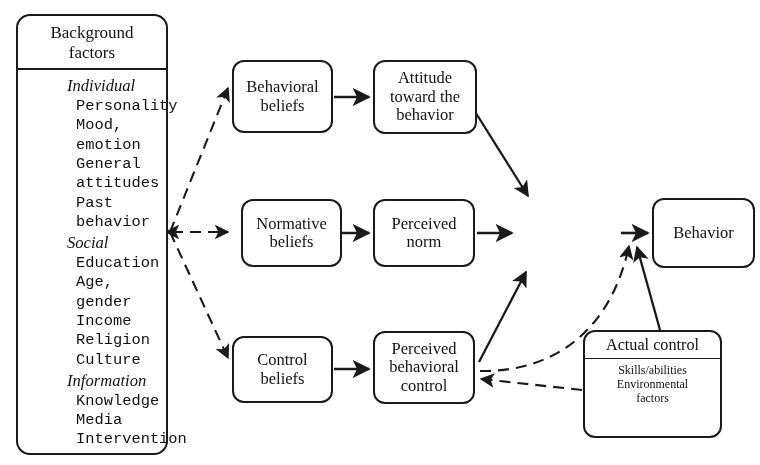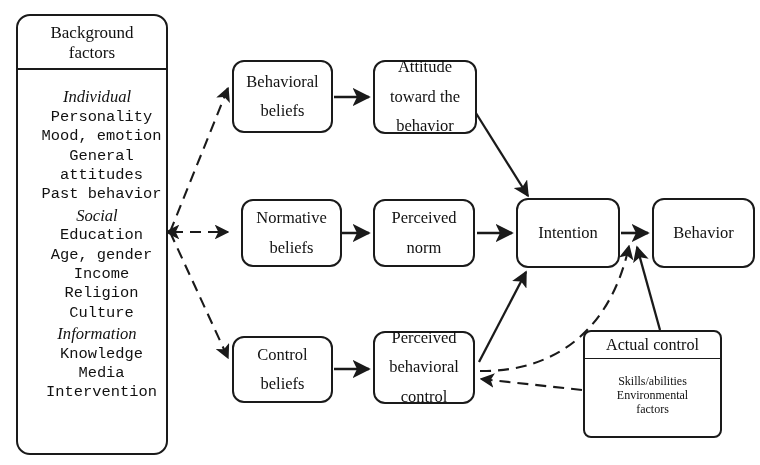--- a/index.html
+++ b/index.html
@@ -31,21 +31,20 @@
     border: 2px solid #1a1a1a;
     border-radius: 12px;
     background: #ffffff;
     display: flex;
     flex-direction: column;
     align-items: center;
     justify-content: center;
     text-align: center;
     line-height: 1.12;
     z-index: 2;
-    gap: 11px;
   }
   .node span { display: block; }
 
   
   #bg-factors {
     left: 16px;
     top: 14px;
     width: 152px;
     height: 441px;
     border-radius: 14px;
@@ -55,23 +54,24 @@
   }
   #bg-factors .panel-head {
     font-size: 17px;
     text-align: center;
     padding: 7px 4px 6px 4px;
     border-bottom: 2px solid #1a1a1a;
     line-height: 1.15;
   }
   #bg-factors .panel-body {
     padding: 5px 0 6px 10px;
-    text-align: center;
+    text-align: left;
     font-size: 15.4px;
     line-height: 1.255;
+    margin-left: 39px;
   }
   .grp-title {
     font-style: italic;
     font-size: 16.6px;
     margin-top: 1px;
   }
   .grp-item {
     padding-left: 9px;
     font-family: Liberation Mono, monospace;
   }
@@ -81,21 +81,21 @@
   #n-attitude           { left: 373px; top: 60px;  width: 104px; height: 74px; font-size: 16.5px; }
   #n-normative-beliefs  { left: 241px; top: 199px; width: 101px; height: 68px; font-size: 16.5px; }
   #n-perceived-norm     { left: 373px; top: 199px; width: 102px; height: 68px; font-size: 16.5px; }
   #n-control-beliefs    { left: 232px; top: 336px; width: 101px; height: 67px; font-size: 16.5px; }
   #n-pbc                { left: 373px; top: 331px; width: 102px; height: 73px; font-size: 16.5px; }
   #n-intention          { left: 516px; top: 198px; width: 104px; height: 70px; font-size: 16.5px; }
   #n-behavior           { left: 652px; top: 198px; width: 103px; height: 70px; font-size: 16.5px; }
 
   #n-actual-control {
     left: 583px; top: 330px; width: 139px; height: 108px;
-    justify-content: flex-start; align-items: stretch; padding: 0; border-radius: 8px;
+    justify-content: flex-start; align-items: stretch; padding: 0;
   }
   #n-actual-control .ac-head {
     font-size: 16.2px;
     text-align: center;
     padding: 4px 2px 4px 2px;
     border-bottom: 1.6px solid #1a1a1a;
   }
   #n-actual-control .ac-body {
     font-size: 12px;
     text-align: center;
@@ -190,23 +190,20 @@
     <span>Control</span>
     <span>beliefs</span>
   </div>
 
   <div class="node" id="n-pbc">
     <span>Perceived</span>
     <span>behavioral</span>
     <span>control</span>
   </div>
 
-  <div class="node" id="n-intention">
-    <span>Intention</span>
-  </div>
 
   <div class="node" id="n-behavior">
     <span>Behavior</span>
   </div>
 
   <div class="node" id="n-actual-control">
     <div class="ac-head">Actual control</div>
     <div class="ac-body">
       <span>Skills/abilities</span>
       <span>Environmental</span>

